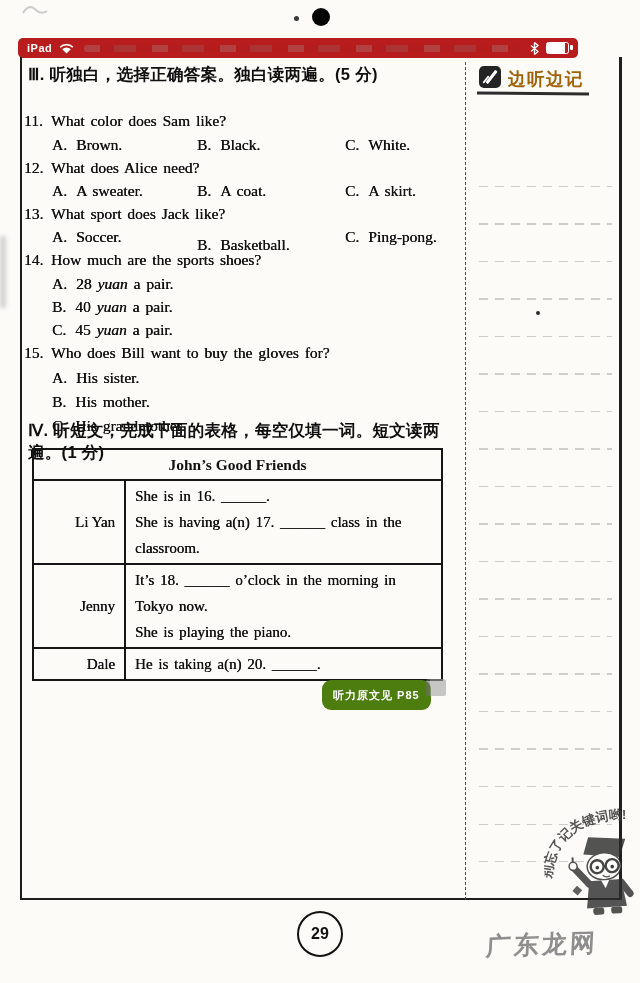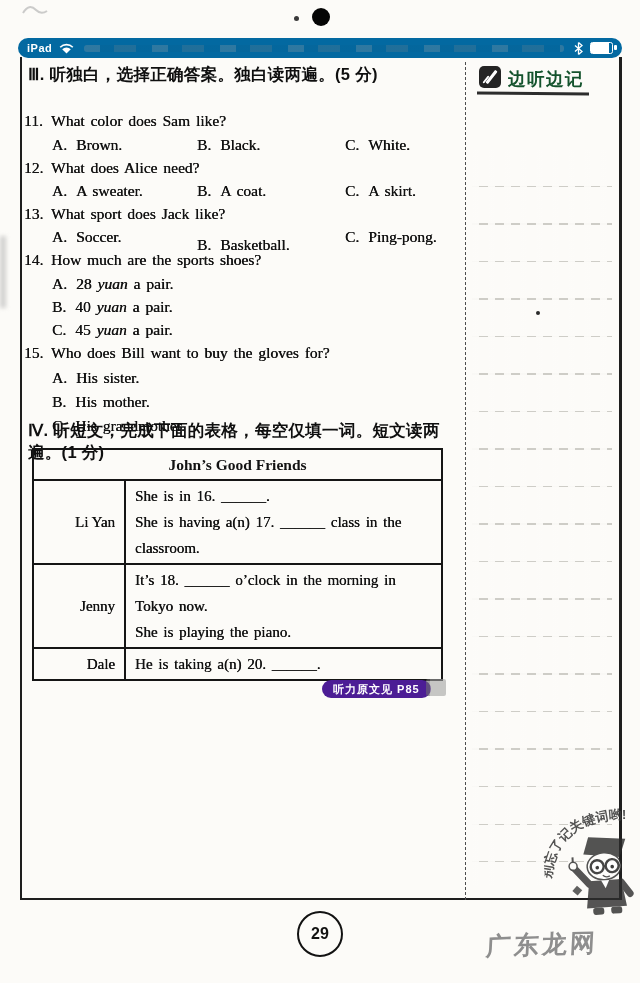--- a/index.html
+++ b/index.html
@@ -7,21 +7,21 @@
           font-family:"Liberation Sans",sans-serif;color:#161616;}
   .abs{position:absolute;}
   .ink{text-shadow:0.3px 0 currentColor;}
 
   
   .dot-sm{left:294px;top:16px;width:5px;height:5px;border-radius:50%;background:#3a3a3a;}
   .dot-lg{left:312px;top:8px;width:18px;height:18px;border-radius:50%;background:#050505;}
   .smudge{left:0;top:236px;width:6px;height:72px;background:#adadad;filter:blur(2px);opacity:.55;}
 
   
-  .statusbar{left:18px;top:38px;width:604px;height:20px;background:#0369a1;border-radius:10px;
+  .statusbar{left:18px;top:38px;width:560px;height:20px;background:#b91c1c;border-radius:5px;
              display:flex;align-items:center;padding:0 9px;box-sizing:border-box;}
   .sb-device{color:#fff;font-weight:bold;font-size:11px;letter-spacing:.5px;margin-right:7px;}
   .sb-noise{flex:1;height:7px;margin:0 10px;border-radius:3px;opacity:.55;
      background:repeating-linear-gradient(90deg,rgba(160,160,160,.5) 0 16px,rgba(50,50,50,.08) 16px 30px,
                 rgba(130,130,130,.42) 30px 52px,rgba(30,30,30,.05) 52px 68px);}
   .battery{width:21px;height:10px;border:1.5px solid #fff;border-radius:2.5px;position:relative;
            background:linear-gradient(90deg,#fff 0 85%,transparent 85%);margin-left:7px;}
   .battery::after{content:"";position:absolute;right:-4.5px;top:2px;width:2.5px;height:5px;background:#fff;border-radius:1px;}
 
   
@@ -38,33 +38,33 @@
   .it{font-style:italic;}
 
   table.friends{left:32px;top:448px;width:411px;border-collapse:collapse;
      font-family:"Liberation Serif",serif;font-size:15px;color:#121212;position:absolute;}
   table.friends td{border:2px solid #151515;padding:2px 9px;}
   td.t-title{text-align:center;font-weight:bold;height:25px;font-size:15.5px;}
   td.name{width:72px;text-align:right;}
   td.desc div{line-height:26px;word-spacing:2px;}
   tr.r1 td{height:60px;} tr.r2 td{height:56px;} tr.r3 td{height:28px;} tr.r4 td{height:26px;}
 
-  .origin-badge{left:322px;top:680px;height:18px;background:#4c1d95;color:#fff;border-radius:9px;
-     font-size:11px;line-height:18px;font-weight:bold;padding:0 11px;letter-spacing:1px;}
+  .origin-badge{left:322px;top:680px;height:18px;background:#4d7c0f;color:#fff;border-radius:9px;
+     font-size:11px;line-height:18px;font-weight:bold;padding:6px 11px;letter-spacing:1px;}
   .note-icon{left:426px;top:679px;width:20px;height:17px;border-radius:2px;opacity:.6;
      background:linear-gradient(90deg,#6f6f6f 0 4px,#a3a3a3 4px),
                 repeating-linear-gradient(to bottom,#9b9b9b 0 4px,#e8e8e8 4px 6px);}
 
   
   .divider{left:465px;top:62px;height:838px;border-left:1.7px dashed #4d4d4d;}
   .sb-icon{left:479px;top:66px;width:22px;height:22px;background:#242424;border-radius:5px;overflow:hidden;}
   .sb-icon .s1,.sb-icon .s2{position:absolute;background:#fff;border-radius:1px;}
   .sb-icon .s1{width:3px;height:16px;left:11px;top:3px;transform:rotate(38deg);}
   .sb-icon .s2{width:2px;height:9px;left:6px;top:9px;transform:rotate(38deg);}
-  .sb-title{left:508px;top:67px;font-size:17.5px;font-weight:bold;letter-spacing:1.5px;color:#14532d;}
+  .sb-title{left:508px;top:67px;font-size:17.5px;font-weight:bold;letter-spacing:1.5px;color:#a16207;}
   .sb-underline{left:477px;top:92px;width:112px;height:3px;background:#2d2d2d;transform:rotate(.4deg);}
   .ruled{left:472px;top:150px;width:140px;height:736px;opacity:.85;
      background-image:
        repeating-linear-gradient(to right,rgba(252,251,248,.95) 0 7px,transparent 7px 16px),
        repeating-linear-gradient(to bottom,transparent 0 36px,#c6c5bf 36px 37.5px);}
   .sb-dot{left:536px;top:311px;width:4px;height:4px;border-radius:50%;background:#2a2a2a;}
   .stamp{left:543px;top:784px;width:98px;height:132px;transform:rotate(-4deg);opacity:.88;}
 
   
   .pagenum{left:297px;top:911px;width:46px;height:46px;border:2.5px solid #121212;border-radius:50%;

